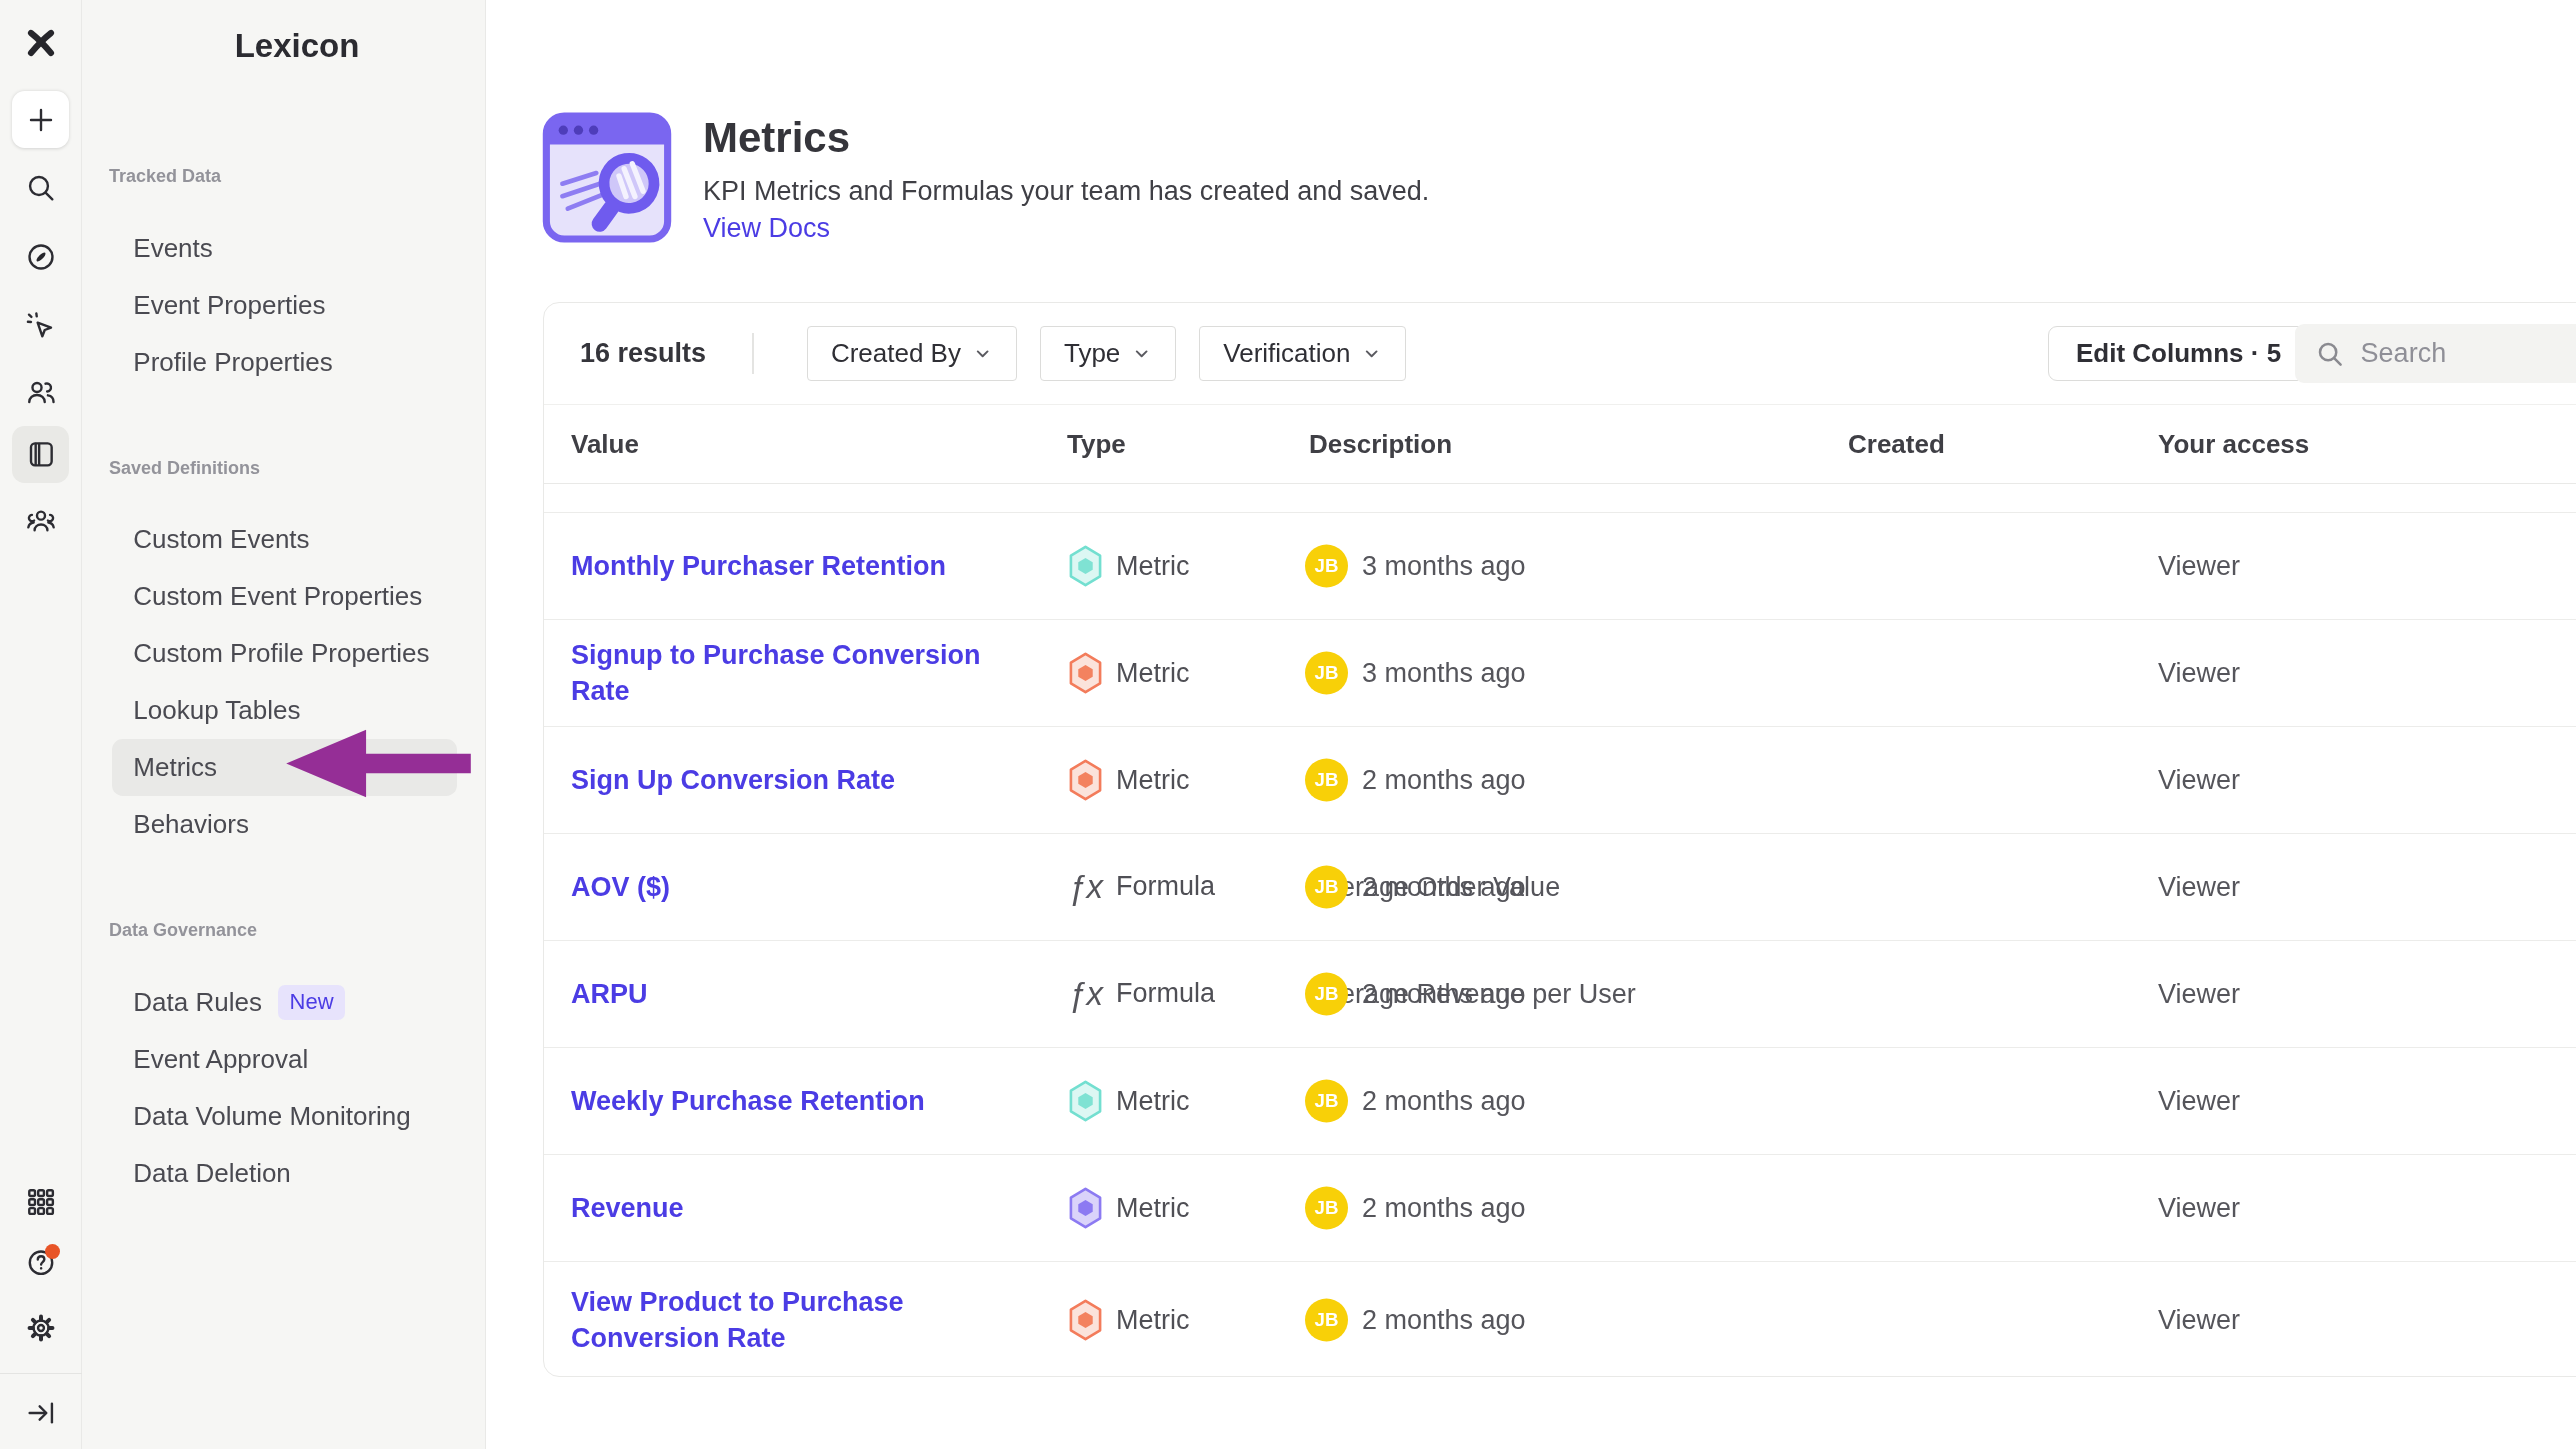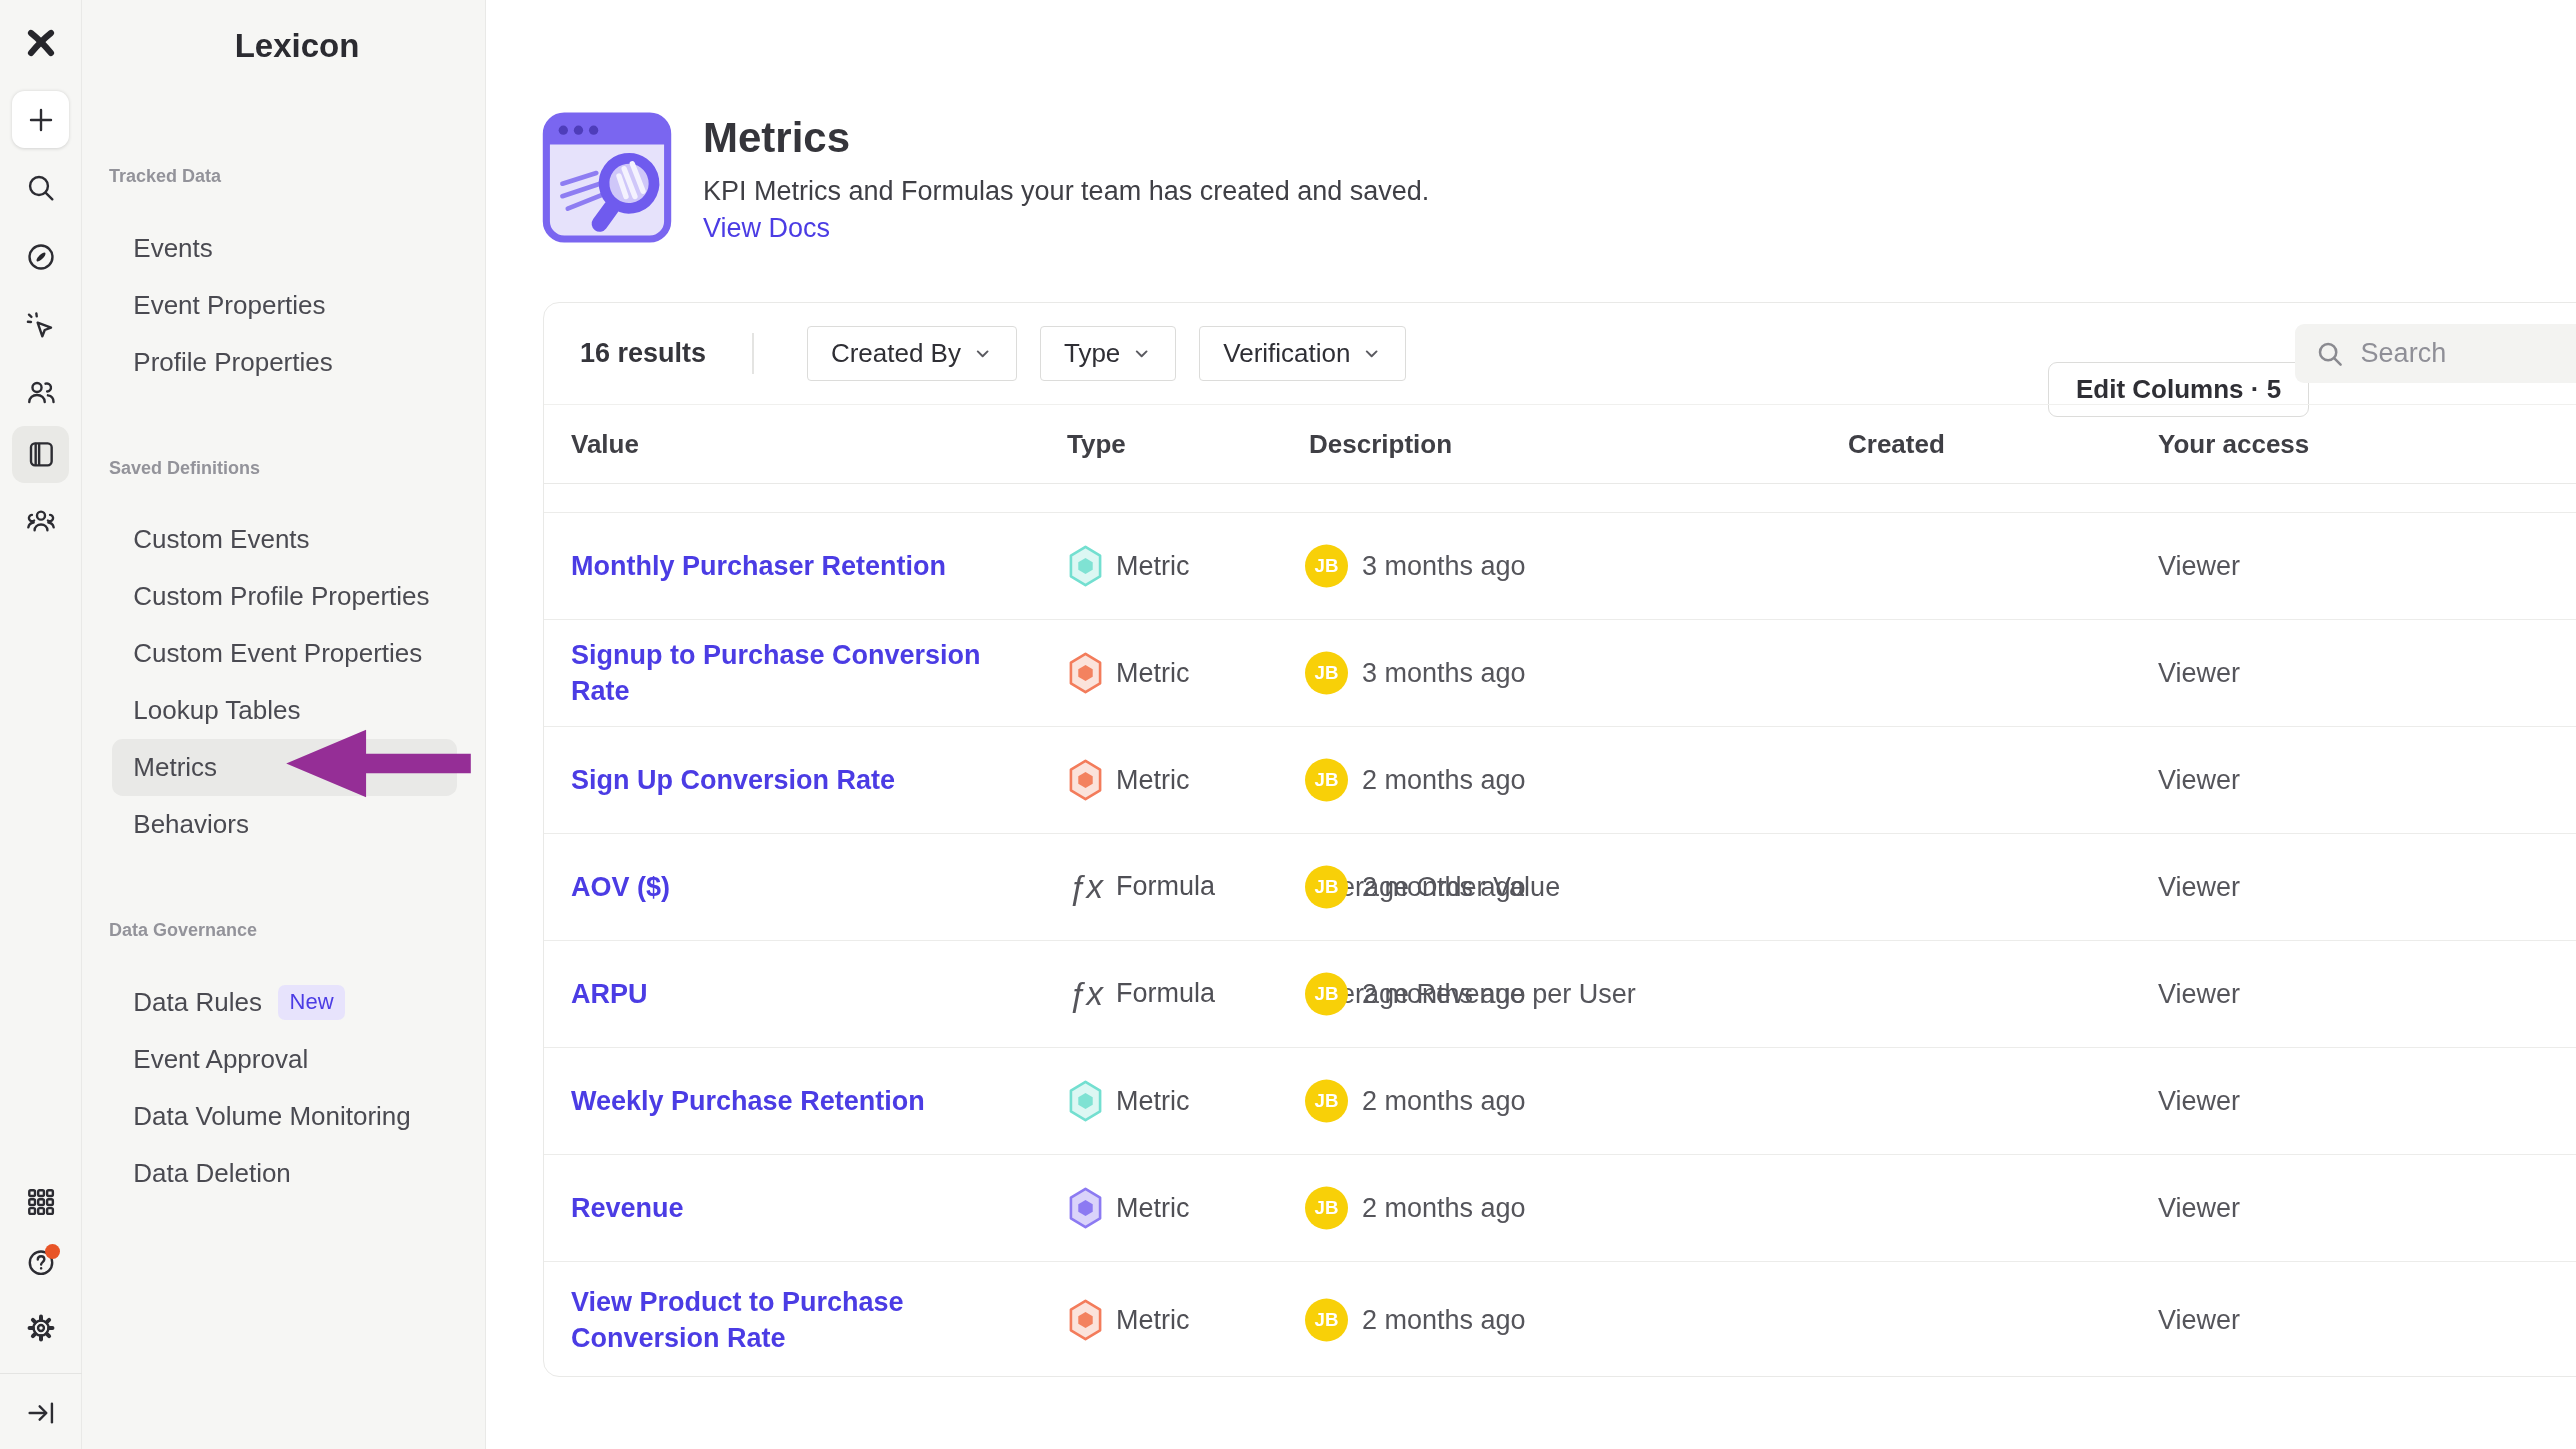--- a/index.html
+++ b/index.html
@@ -50,21 +50,21 @@
           border:1.8px solid #e9e9e7; border-radius:16px; background:#fff; }
   .toolbar { position:relative; height:101px; display:flex; align-items:center; padding-left:36px; }
   .results { font-size:27px; font-weight:bold; color:#35353b; }
   .tb-divider { width:1.8px; height:41px; background:#e4e4e2; margin:0 53px 0 46px; }
   .filter-btn { display:flex; align-items:center; gap:10.7px; border:1.8px solid #dcdcda; border-radius:4px;
                 height:55px; padding:0 23px; margin-right:23px; font-size:26px; color:#2f2f35;
                 background:#fff; cursor:pointer; }
   .filter-btn svg { width:21.3px; height:21.3px; }
   .edit-cols { position:absolute; left:1504px; top:23px; height:55px; display:flex; align-items:center;
                border:1.8px solid #dcdcda; border-radius:9px; padding:0 27px; font-size:26px;
-               font-weight:bold; color:#2f2f35; background:#fff; cursor:pointer;margin-top:36px; }
+               font-weight:bold; color:#2f2f35; background:#fff; cursor:pointer; }
   .search-box { position:absolute; left:1751px; top:21.3px; width:294px; height:59px; background:#f3f3f1;
                 border-radius:9px; display:flex; align-items:center; padding-left:19.6px; gap:16px; }
   .search-box svg { width:30px; height:30px; flex:none; }
   .search-box input { border:none; outline:none; background:transparent; font-size:27px; color:#45454b;
                       width:205px; }
   .search-box input::placeholder { color:#8f8f97; }
 
   
   .thead { position:relative; height:80px; border-top:0.9px solid #f0f0ee; border-bottom:0.9px solid #e9e9e7; }
   .thead span { position:absolute; top:50%; transform:translateY(-50%); font-size:26px; color:#3f3f45;
@@ -235,24 +235,24 @@
           </div>
         </div>
       </div>
       <div class="section">
         <div class="section-label">Saved Definitions</div>
         <div class="items">
           <div class="sb-item">
             <span>Custom Events</span>
           </div>
           <div class="sb-item">
+            <span>Custom Event Properties</span>
+          </div>
+          <div class="sb-item">
             <span>Custom Profile Properties</span>
-          </div>
-          <div class="sb-item">
-            <span>Custom Event Properties</span>
           </div>
           <div class="sb-item">
             <span>Lookup Tables</span>
           </div>
           <div class="sb-item active">
             <span>Metrics</span>
           </div>
           <div class="sb-item">
             <span>Behaviors</span>
           </div>

